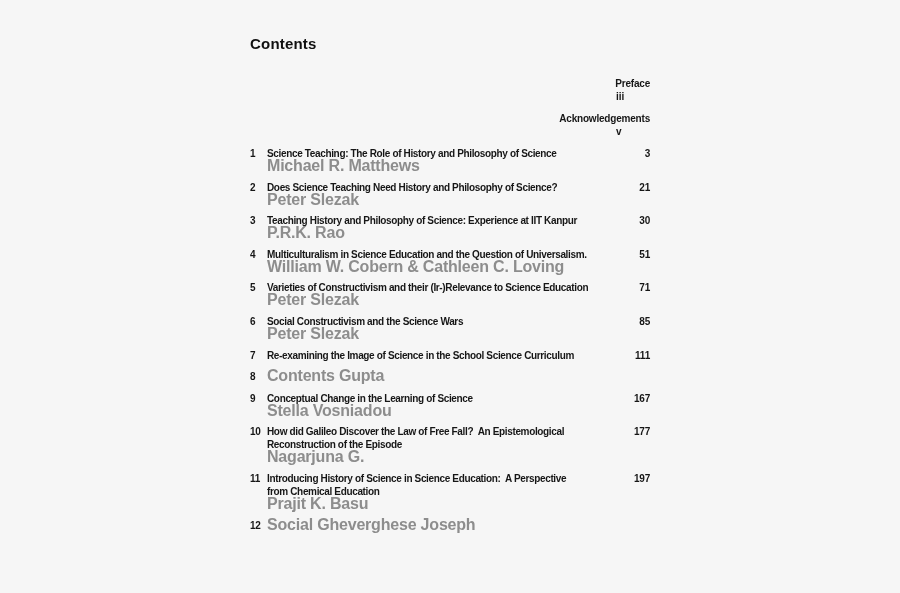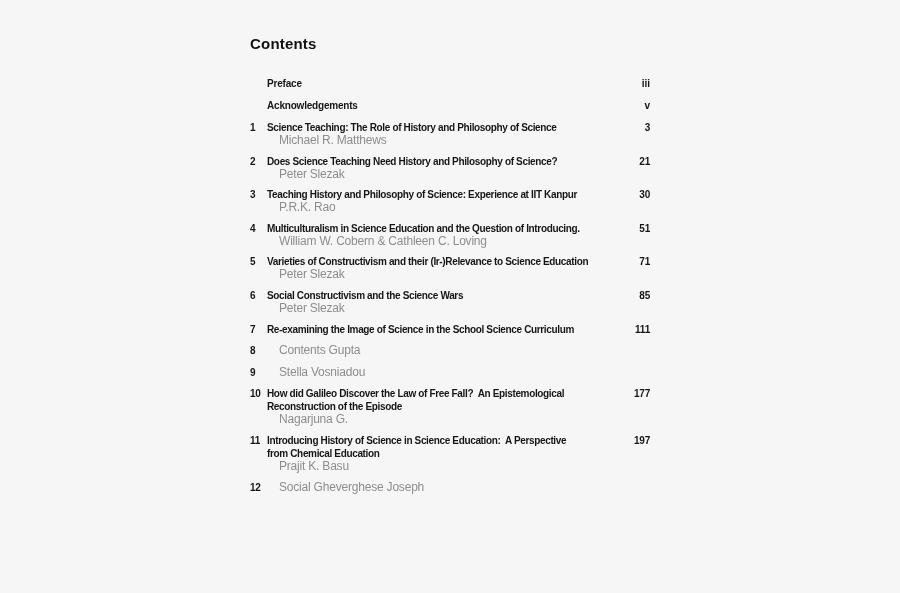--- a/index.html
+++ b/index.html
@@ -32,33 +32,34 @@
     font-weight: 700;
     color: #101010;
     letter-spacing: 0.2px;
   }
   
   .fm-row {
     display: flex;
     align-items: flex-end;
     padding-left: 17px;
     margin-bottom: 9px;
+    flex-direction: column;
   }
   .fm-label {
     flex: 1;
     min-width: 0;
     font-size: 10px;
     line-height: 13px;
     font-weight: 700;
     color: #161616;
     letter-spacing: -0.2px;
   }
   .fm-page {
     width: 34px;
-    text-align: right;
+    text-align: left;
     font-size: 10px;
     line-height: 13px;
     font-weight: 700;
     color: #161616;
   }
   
   .entry {
     display: flex;
     margin-bottom: 8.6px;
   }
@@ -93,27 +94,26 @@
     flex: 0 0 34px;
     width: 34px;
     text-align: right;
     font-size: 10px;
     line-height: 13px;
     font-weight: 700;
     color: #161616;
     letter-spacing: -0.2px;
   }
   .entry-author {
-    font-size: 12px;
+    font-size: 16px;
     line-height: 12px;
-    font-weight: 400;
+    font-weight: 700;
     color: #8d8d8d;
     letter-spacing: -0.2px;
     white-space: pre;
-    margin-left: 12px;
   }
 </style>
 </head>
 <body>
 
 <div class="page">
   <div class="toc">
     <h1 class="toc-heading">Contents</h1>
     <div id="front-matter">
         <div class="fm-row">
@@ -153,21 +153,21 @@
               <span class="entry-title">Teaching History and Philosophy of Science: Experience at IIT Kanpur</span>
               <span class="entry-page">30</span>
             </div>
             <div class="entry-author">P.R.K. Rao</div>
           </div>
         </div>
         <div class="entry">
           <span class="entry-num">4</span>
           <div class="entry-body">
             <div class="entry-top">
-              <span class="entry-title">Multiculturalism in Science Education and the Question of Introducing.</span>
+              <span class="entry-title">Multiculturalism in Science Education and the Question of Universalism.</span>
               <span class="entry-page">51</span>
             </div>
             <div class="entry-author">William W. Cobern &amp; Cathleen C. Loving</div>
           </div>
         </div>
         <div class="entry">
           <span class="entry-num">5</span>
           <div class="entry-body">
             <div class="entry-top">
               <span class="entry-title">Varieties of Constructivism and their (Ir-)Relevance to Science Education</span>
@@ -197,20 +197,24 @@
         </div>
         <div class="entry">
           <span class="entry-num">8</span>
           <div class="entry-body">
             <div class="entry-author">Contents Gupta</div>
           </div>
         </div>
         <div class="entry">
           <span class="entry-num">9</span>
           <div class="entry-body">
+            <div class="entry-top">
+              <span class="entry-title">Conceptual Change in the Learning of Science</span>
+              <span class="entry-page">167</span>
+            </div>
             <div class="entry-author">Stella Vosniadou</div>
           </div>
         </div>
         <div class="entry">
           <span class="entry-num">10</span>
           <div class="entry-body">
             <div class="entry-top">
               <span class="entry-title">How did Galileo Discover the Law of Free Fall?  An Epistemological
 Reconstruction of the Episode</span>
               <span class="entry-page">177</span>

